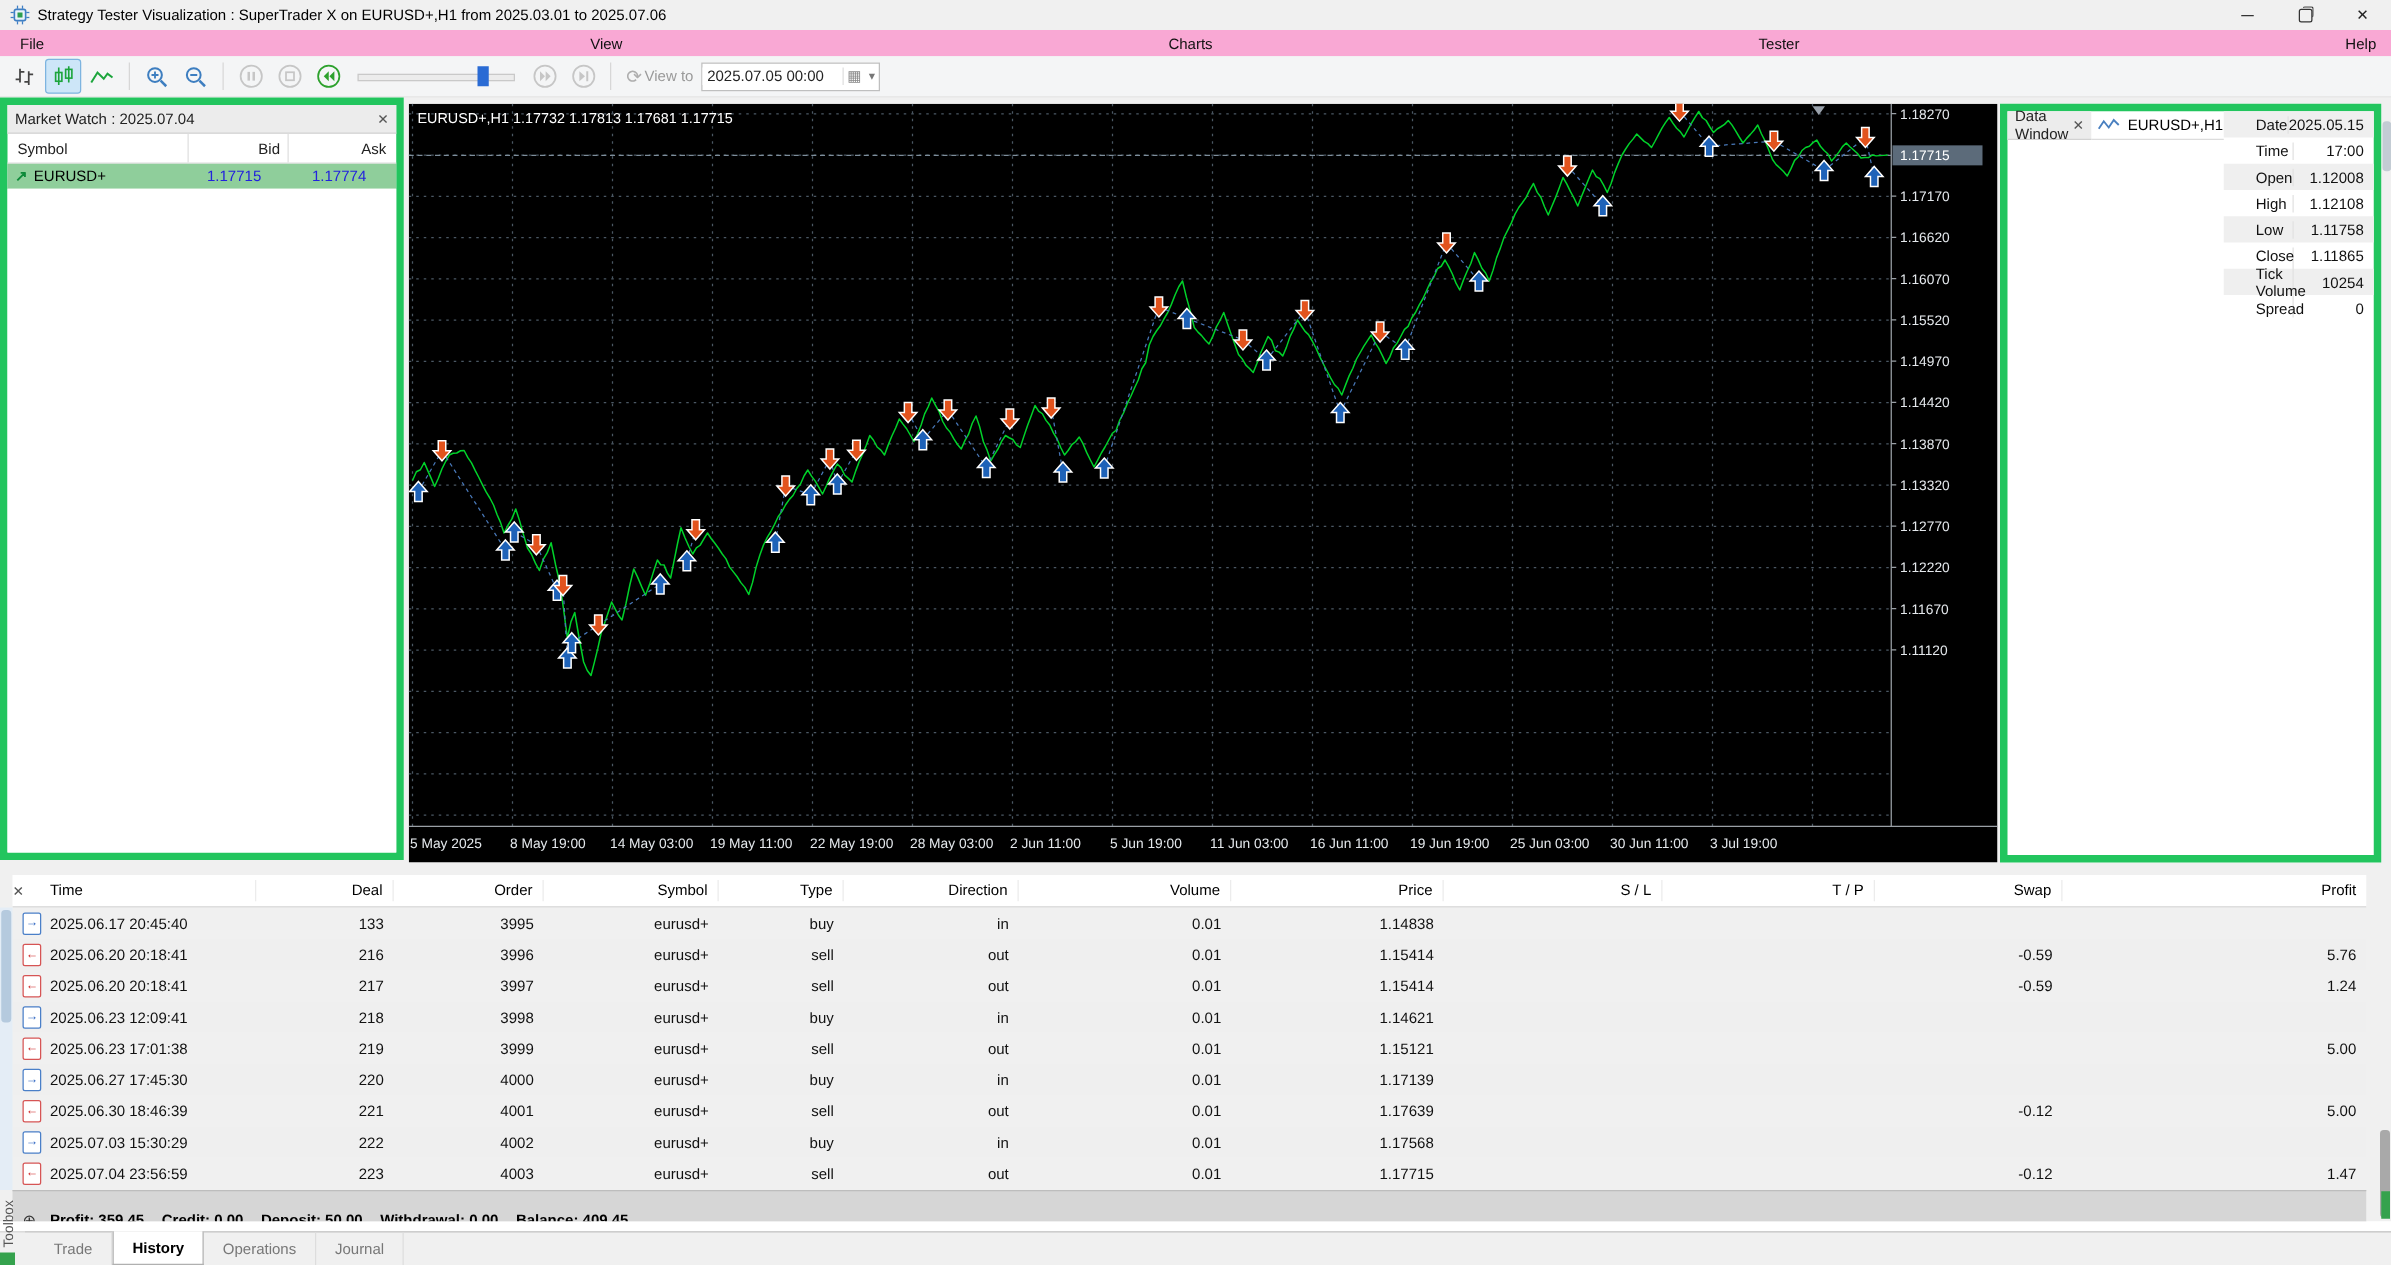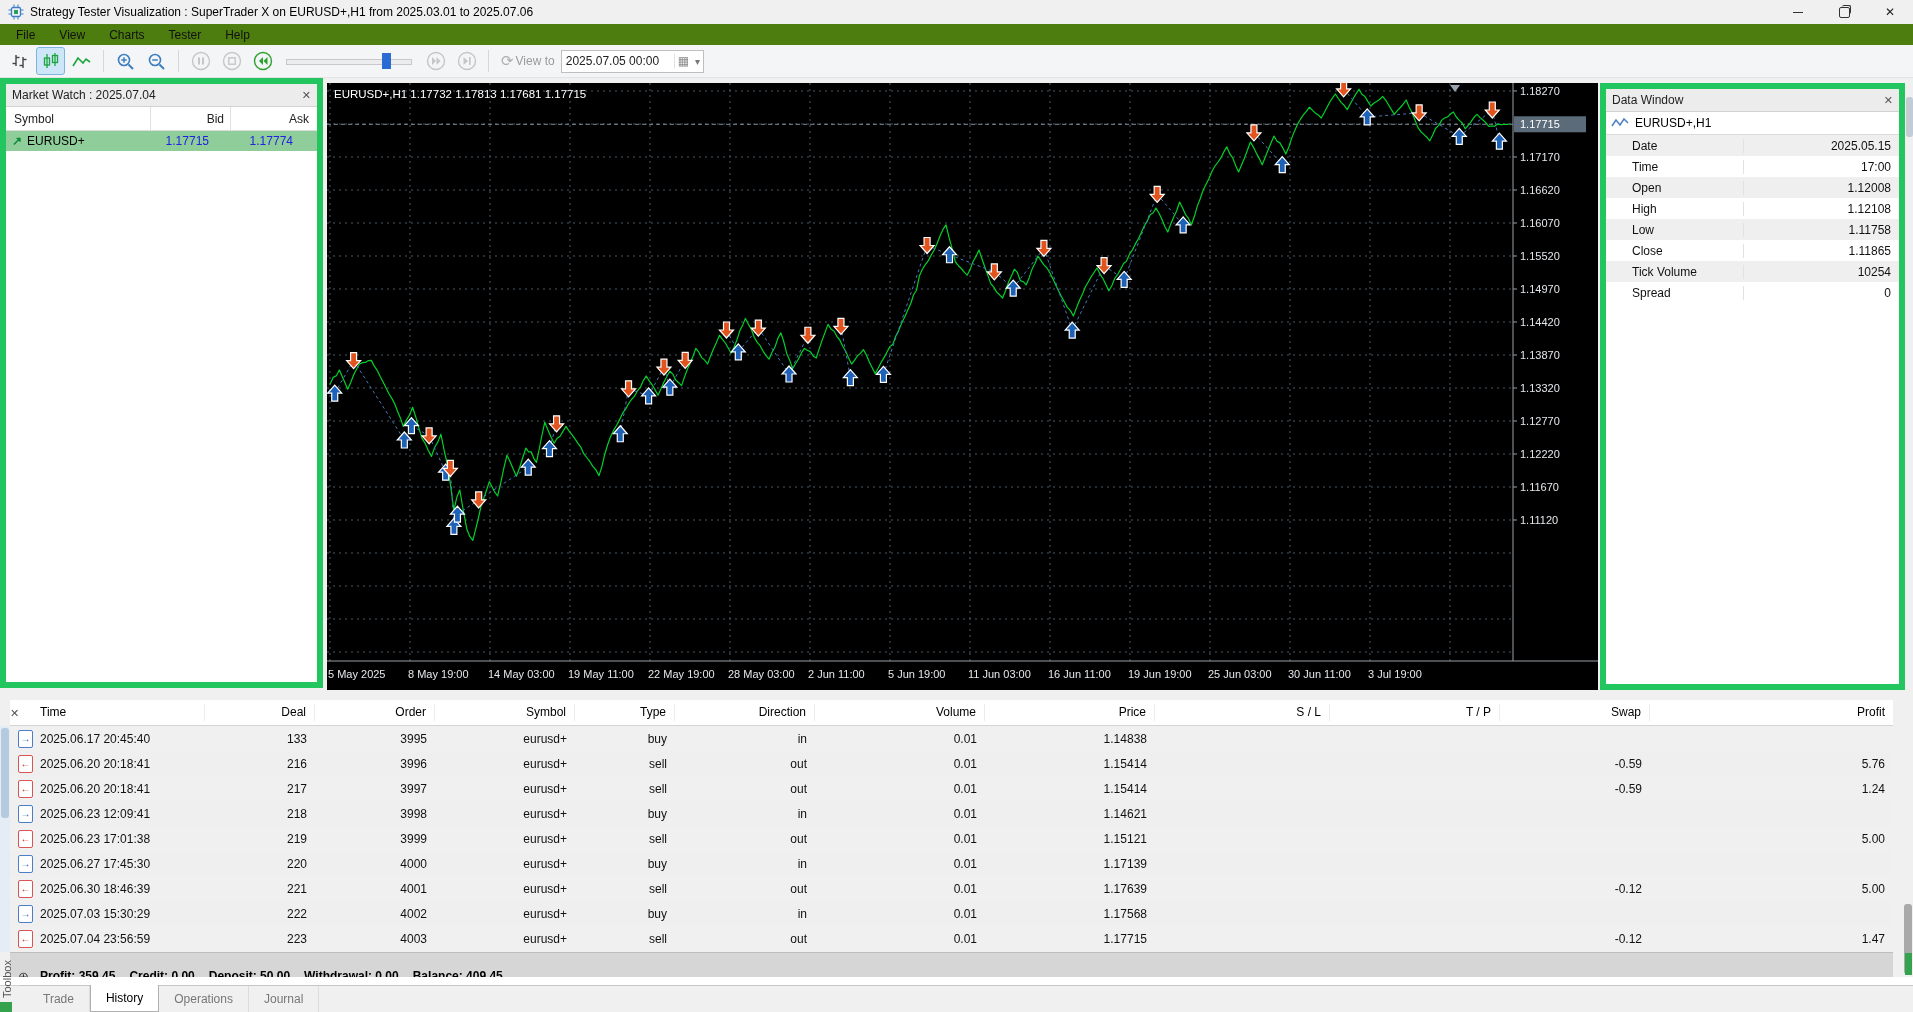--- a/index.html
+++ b/index.html
@@ -9,21 +9,21 @@
   .titlebar{height:24px;display:flex;align-items:center;background:#f0f0f0;}
   .app-icon{width:16px;height:16px;margin:0 6px 0 8px;flex:0 0 auto;}
   .title-text{font-size:12px;color:#000;}
   .win-controls{margin-left:auto;display:flex;height:24px;}
   .win-btn{width:46px;height:24px;display:flex;align-items:center;justify-content:center;color:#333;}
   .glyph-min{width:10px;height:1px;background:#333;}
   .glyph-max{width:9px;height:9px;border:1px solid #333;border-radius:2px;position:relative;background:#f0f0f0;}
   .glyph-max:before{content:"";position:absolute;left:2px;top:-3px;width:8px;height:8px;border:1px solid #333;border-radius:2px;border-left:none;border-bottom:none;}
   .glyph-close:before{content:"\2715";font-size:12px;color:#222;}
   
-  .menubar{height:21px;display:flex;align-items:center;background:#4d7c0f;padding-left:4px;}
+  .menubar{height:21px;display:flex;align-items:center;background:#f9a8d4;padding-left:4px;justify-content:space-between;}
   .menu-item{padding:2px 12px;color:#111;}
   
   .toolbar{height:32px;display:flex;align-items:center;background:#f4f5f6;border-bottom:1px solid #e3e3e3;padding-left:4px;}
   .tbtn{width:27px;height:26px;display:flex;align-items:center;justify-content:center;margin:0 1px;border:1px solid transparent;border-radius:3px;}
   .tbtn.active{background:#cde6f8;border-color:#7db4e0;}
   .tsep{width:1px;height:22px;background:#d7d7d7;margin:0 6px;}
   .slider{width:126px;height:16px;position:relative;margin:0 8px;}
   .slider .track{position:absolute;left:0;right:0;top:6px;height:4px;background:#ececec;border:1px solid #c9c9c9;}
   .slider .thumb{position:absolute;top:0;width:9px;height:16px;background:#2a6bd4;}
   .skipto-label{color:#9a9a9a;margin:0 6px 0 2px;}
@@ -46,21 +46,21 @@
   .mw-row{height:20px;display:flex;align-items:center;background:#8fce9b;}
   .mw-row .sym{flex:1;padding-left:6px;color:#000;display:flex;align-items:center;gap:5px;}
   .up-arrow:before{content:"\2197";color:#0e8a3a;font-size:12px;font-weight:bold;}
   .mw-row .bid{width:73px;text-align:right;padding-right:6px;color:#2222dd;}
   .mw-row .ask{width:78px;text-align:right;padding-right:24px;color:#2222dd;}
   .mw-space{flex:1;background:#fff;}
   .mini-tabs{height:25px;background:#f0f0f0;border-top:1px solid #c9c9c9;display:flex;align-items:stretch;padding-left:6px;}
   .mini-tab{padding:3px 14px;color:#777;display:flex;align-items:center;border-right:1px solid #ddd;}
   .mini-tab.active{background:#fff;color:#000;border:1px solid #b4b4b4;border-top:none;margin-top:-1px;}
   
-  #data-window{left:1600px;top:83px;width:305px;height:607px;display:flex;flex-direction:column;}
+  #data-window{left:1600px;top:83px;width:305px;height:607px;display:flex;flex-direction:row;}
   .dw-symrow{height:22px;display:flex;align-items:center;gap:6px;padding-left:5px;border-bottom:1px solid #dcdcdc;color:#000;}
   .dw-row{height:21px;display:flex;align-items:center;}
   .dw-row.alt{background:#efefef;}
   .dw-label{width:47%;padding-left:26px;box-sizing:border-box;border-right:1px solid #e2e2e2;}
   .dw-value{flex:1;text-align:right;padding-right:8px;}
   .dw-space{flex:1;background:#fff;}
   #dw-scroll{position:absolute;left:1906px;top:83px;width:7px;height:607px;background:#f0f0f0;}
   #dw-scroll .thumb{position:absolute;left:0;width:7px;top:14px;height:40px;background:#c3ccd4;border-radius:3px;}
   
   #chart-svg{position:absolute;left:327px;top:83px;}
@@ -86,21 +86,21 @@
   
   #hist-vscroll{position:absolute;left:0;top:726px;width:10px;height:226px;background:#e4edf6;}
   #hist-vscroll .thumb{position:absolute;left:1px;width:8px;top:2px;height:90px;background:#b5cade;border-radius:3px;}
   #hist-rscroll{position:absolute;left:1903px;top:700px;width:10px;height:276px;background:#f0f0f0;}
   #hist-rscroll .thumb{position:absolute;left:1px;width:8px;bottom:2px;height:70px;background:#a9a9a9;border-radius:3px;}
   .corner-green{position:absolute;background:#35a24d;}
   
   #toolbox-label{position:absolute;left:1px;top:953px;height:52px;width:18px;writing-mode:vertical-rl;transform:rotate(180deg);color:#555;font-size:11px;text-align:center;}
   #bottom-tabs{position:absolute;left:20px;top:985px;width:1893px;height:27px;background:#f0f0f0;border-top:1px solid #c4c4c4;display:flex;align-items:stretch;padding-left:8px;box-sizing:border-box;}
   .btab{padding:4px 15px;color:#777;display:flex;align-items:center;border-right:1px solid #ddd;}
-  .btab.active{background:#fff;color:#000;border:1px solid #b0b0b0;border-top:none;margin-top:-1px;font-weight:normal;}
+  .btab.active{background:#fff;color:#000;border:1px solid #b0b0b0;border-top:none;margin-top:-1px;font-weight:bold;}
   .gapline{position:absolute;left:0;top:977px;width:1913px;height:8px;background:#fff;border-bottom:1px solid #d0d0d0;}
 </style>
 </head>
 <body>
 
 <div id="app">
 
   <div class="titlebar">
     <svg class="app-icon" viewBox="0 0 16 16">
       <rect x="3.5" y="3.5" width="9" height="9" rx="1.5" fill="#eaf3fb" stroke="#3f7fc4" stroke-width="1.3"></rect>

